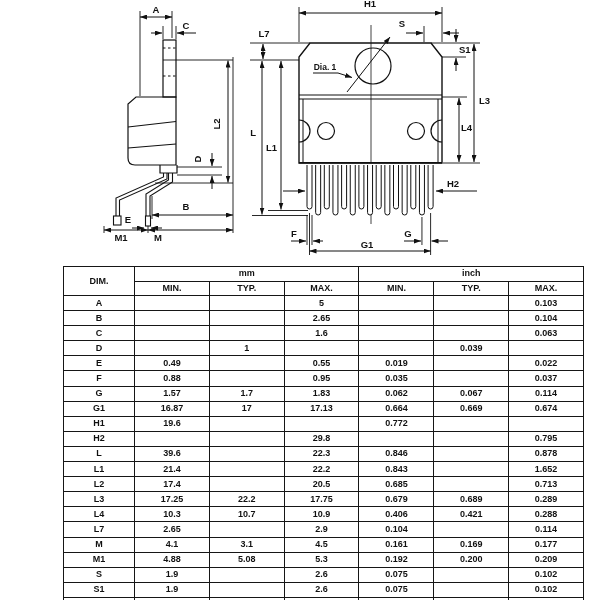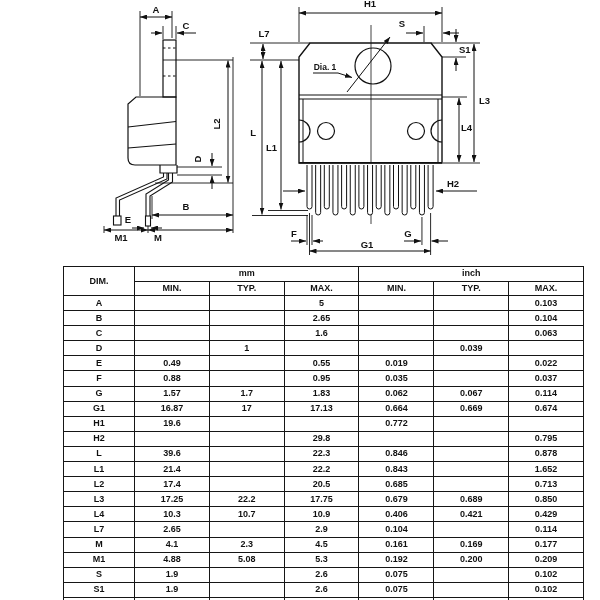--- a/index.html
+++ b/index.html
@@ -294,44 +294,44 @@
           <td></td>
           <td>0.713</td>
         </tr>
         <tr>
           <td>L3</td>
           <td>17.25</td>
           <td>22.2</td>
           <td>17.75</td>
           <td>0.679</td>
           <td>0.689</td>
-          <td>0.850</td>
+          <td>0.289</td>
         </tr>
         <tr>
           <td>L4</td>
           <td>10.3</td>
           <td>10.7</td>
           <td>10.9</td>
           <td>0.406</td>
           <td>0.421</td>
-          <td>0.429</td>
+          <td>0.288</td>
         </tr>
         <tr>
           <td>L7</td>
           <td>2.65</td>
           <td></td>
           <td>2.9</td>
           <td>0.104</td>
           <td></td>
           <td>0.114</td>
         </tr>
         <tr>
           <td>M</td>
           <td>4.1</td>
-          <td>2.3</td>
+          <td>3.1</td>
           <td>4.5</td>
           <td>0.161</td>
           <td>0.169</td>
           <td>0.177</td>
         </tr>
         <tr>
           <td>M1</td>
           <td>4.88</td>
           <td>5.08</td>
           <td>5.3</td>

